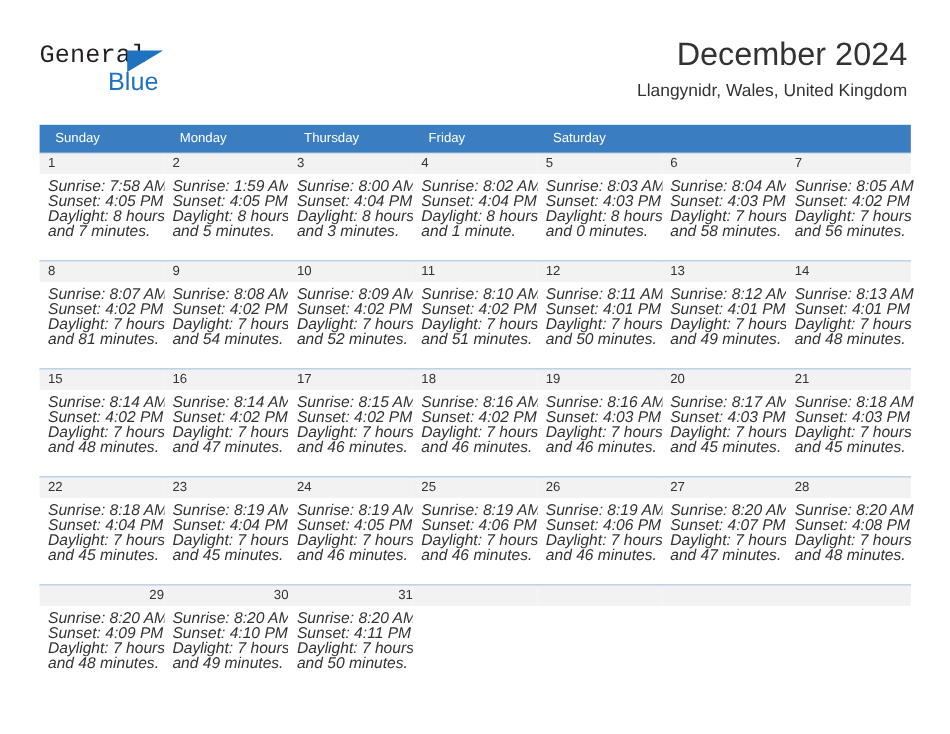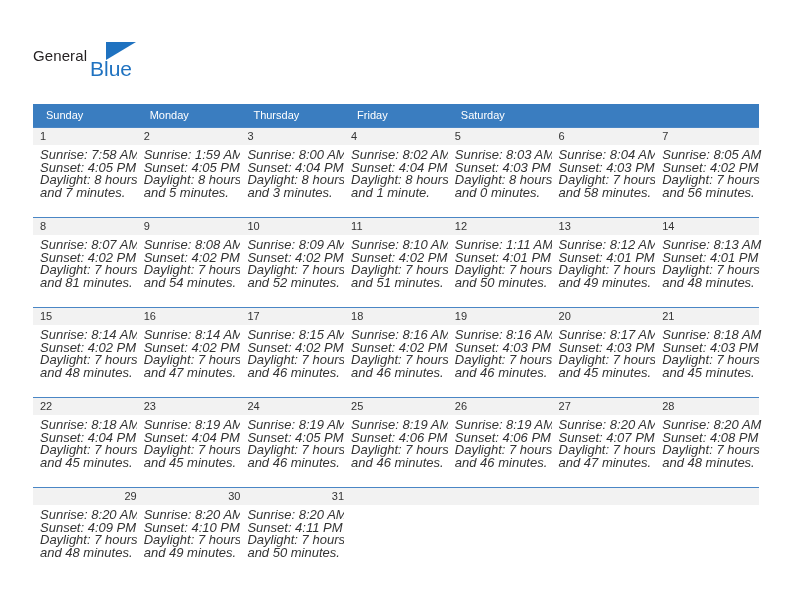--- a/index.html
+++ b/index.html
@@ -32,25 +32,25 @@
   .logo {
     position: absolute;
     left: 33px;
     top: 36px;
     width: 140px;
     height: 50px;
   }
   .logo-general {
     position: absolute;
     left: 0;
-    top: 11px;
-    font-size: 15px;
+    top: 0;
+    font-size: 21px;
     letter-spacing: 0.1px;
     color: #231f20;
-    font-family: Liberation Sans, sans-serif;
+    font-family: Liberation Mono, monospace;
   }
   .logo-triangle {
     position: absolute;
     left: 73px;
     top: 6px;
     width: 0;
     height: 0;
     border-left: 30px solid #1f72c0;
     border-bottom: 18px solid transparent;
   }
@@ -148,20 +148,24 @@
 <body>
 
 <div class="page">
 
   <div class="header">
     <div class="logo">
       <span class="logo-general">General</span>
       <span class="logo-triangle"></span>
       <span class="logo-blue">Blue</span>
     </div>
+    <div class="title-block">
+      <div class="cal-title">December 2024</div>
+      <div class="cal-subtitle">Llangynidr, Wales, United Kingdom</div>
+    </div>
   </div>
 
   <div class="calendar">
 
     <div class="dow-row">
       <div class="dow-cell">Sunday</div>
       <div class="dow-cell">Monday</div>
       <div class="dow-cell">Thursday</div>
       <div class="dow-cell">Friday</div>
       <div class="dow-cell">Saturday</div>
@@ -266,21 +270,21 @@
         <div class="day-info">
           <div>Sunrise: 8:10 AM</div>
           <div>Sunset: 4:02 PM</div>
           <div>Daylight: 7 hours</div>
           <div>and 51 minutes.</div>
         </div>
       </div>
       <div class="day-cell">
         <div class="day-num-band">12</div>
         <div class="day-info">
-          <div>Sunrise: 1:11 AM</div>
+          <div>Sunrise: 8:11 AM</div>
           <div>Sunset: 4:01 PM</div>
           <div>Daylight: 7 hours</div>
           <div>and 50 minutes.</div>
         </div>
       </div>
       <div class="day-cell">
         <div class="day-num-band">13</div>
         <div class="day-info">
           <div>Sunrise: 8:12 AM</div>
           <div>Sunset: 4:01 PM</div>

